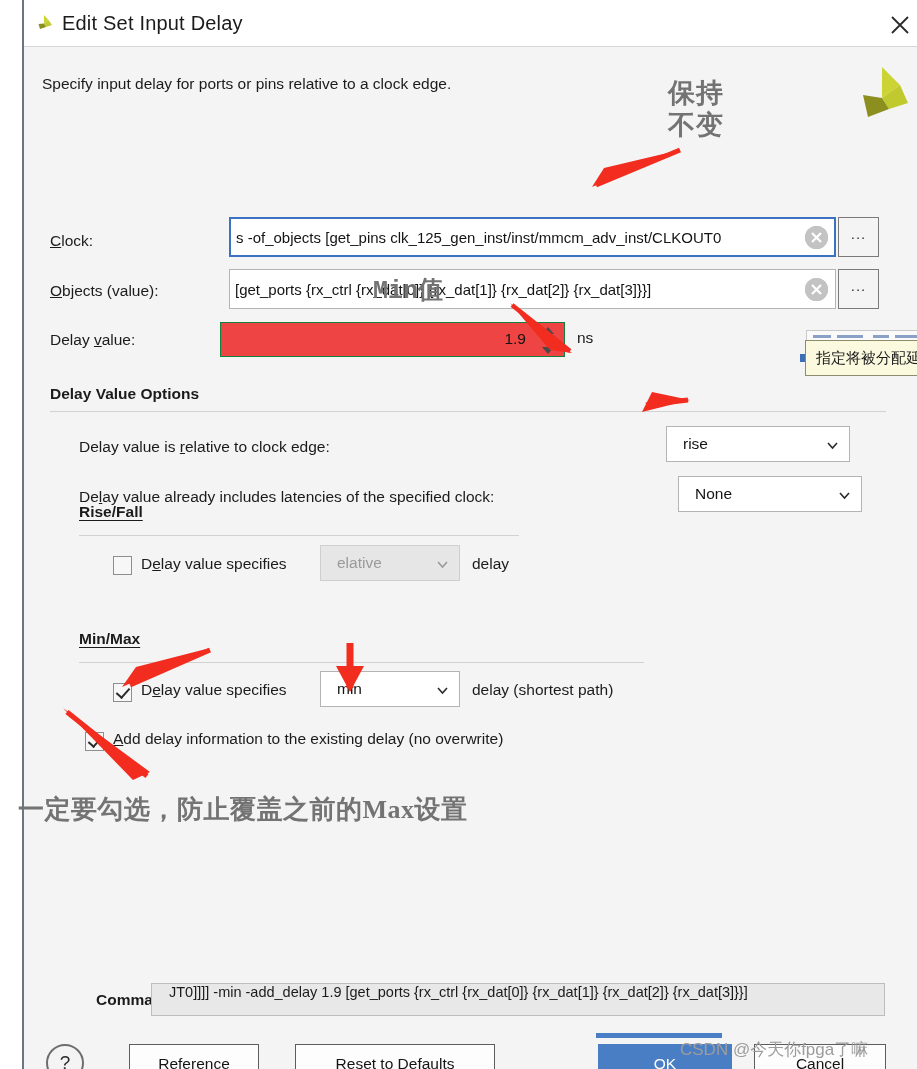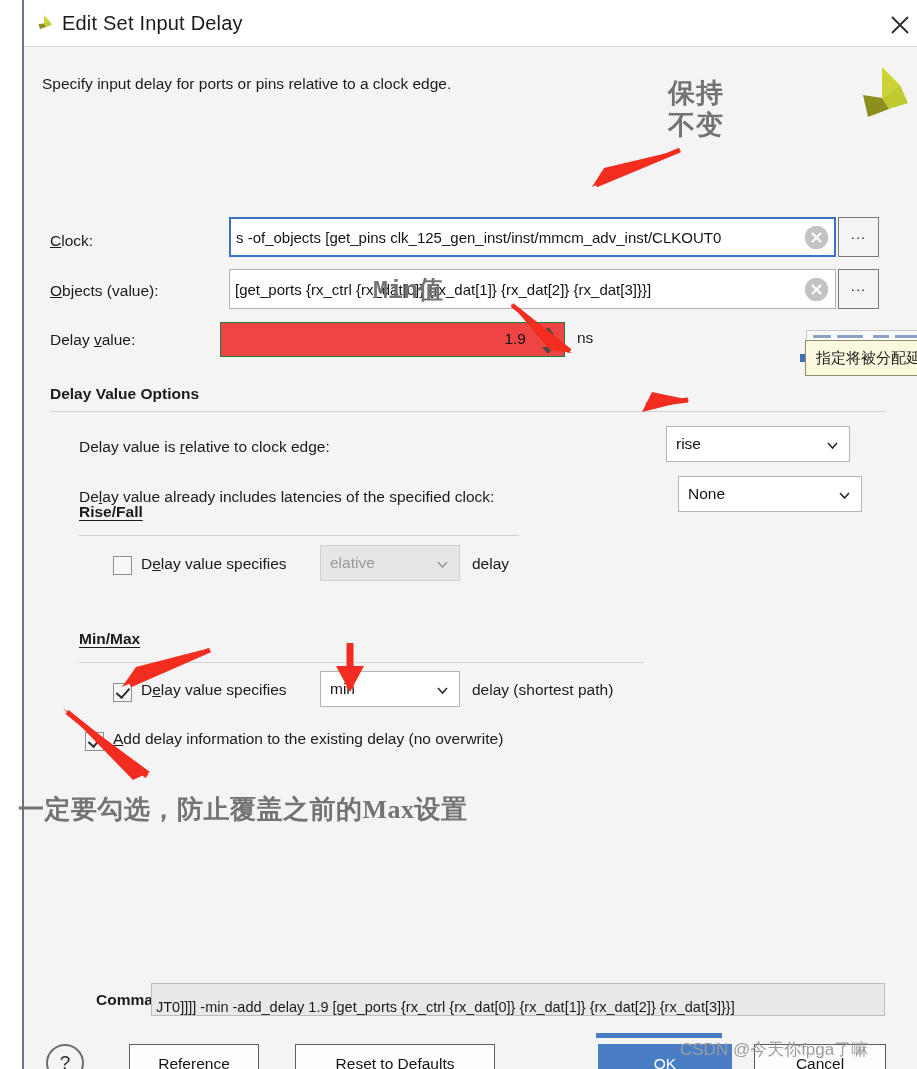--- a/index.html
+++ b/index.html
@@ -109,21 +109,21 @@
   }
   .sect-h.ul{text-decoration:underline;text-underline-offset:3px;}
   .rule{position:absolute;height:1px;background:#d2d2d2;}
 
   
   .sel{
     position:absolute;height:36px;
     background:#ffffff;border:1px solid #b4b4b4;box-sizing:border-box;
     display:flex;align-items:center;
     font-size:15.5px;color:#141414;
-    padding-left:9px;cursor:pointer;
+    padding-left:16px;cursor:pointer;
   }
   .sel.disabled{background:#e6e6e6;border-color:#cfcfcf;color:#9a9a9a;cursor:default;}
   .sel .chev{
     position:absolute;right:11px;top:13px;
     width:11px;height:11px;
   }
   .sel .chev svg{display:block;}
 
   
   .cbox{
@@ -133,21 +133,21 @@
   .cbox.checked:after{
     content:"";position:absolute;left:5px;top:1px;width:6px;height:11px;
     border:solid #2b2b2b;border-width:0 2px 2px 0;transform:rotate(42deg);
   }
 
   
   .cmd-label{position:absolute;left:28px;top:944px;font-size:15.5px;font-weight:bold;color:#1b1b1b;margin-left:44px;}
   .cmd-field{
     position:absolute;left:127px;top:936px;width:734px;height:33px;
     background:#e8e8e8;border:1px solid #bdbdbd;box-sizing:border-box;
-    display:flex;align-items:flex-end;padding-left:4px;
+    display:flex;align-items:flex-start;padding-left:17px;
     font-size:14.5px;color:#1b1b1b;white-space:nowrap;overflow:hidden;
   }
 
   
   .helpbtn{
     position:absolute;left:22px;top:997px;width:38px;height:38px;
     border:2px solid #6e6e6e;border-radius:50%;background:#f4f4f4;
     display:flex;align-items:center;justify-content:center;
     font-size:19px;color:#2b2b2b;cursor:pointer;box-sizing:border-box;
   }

